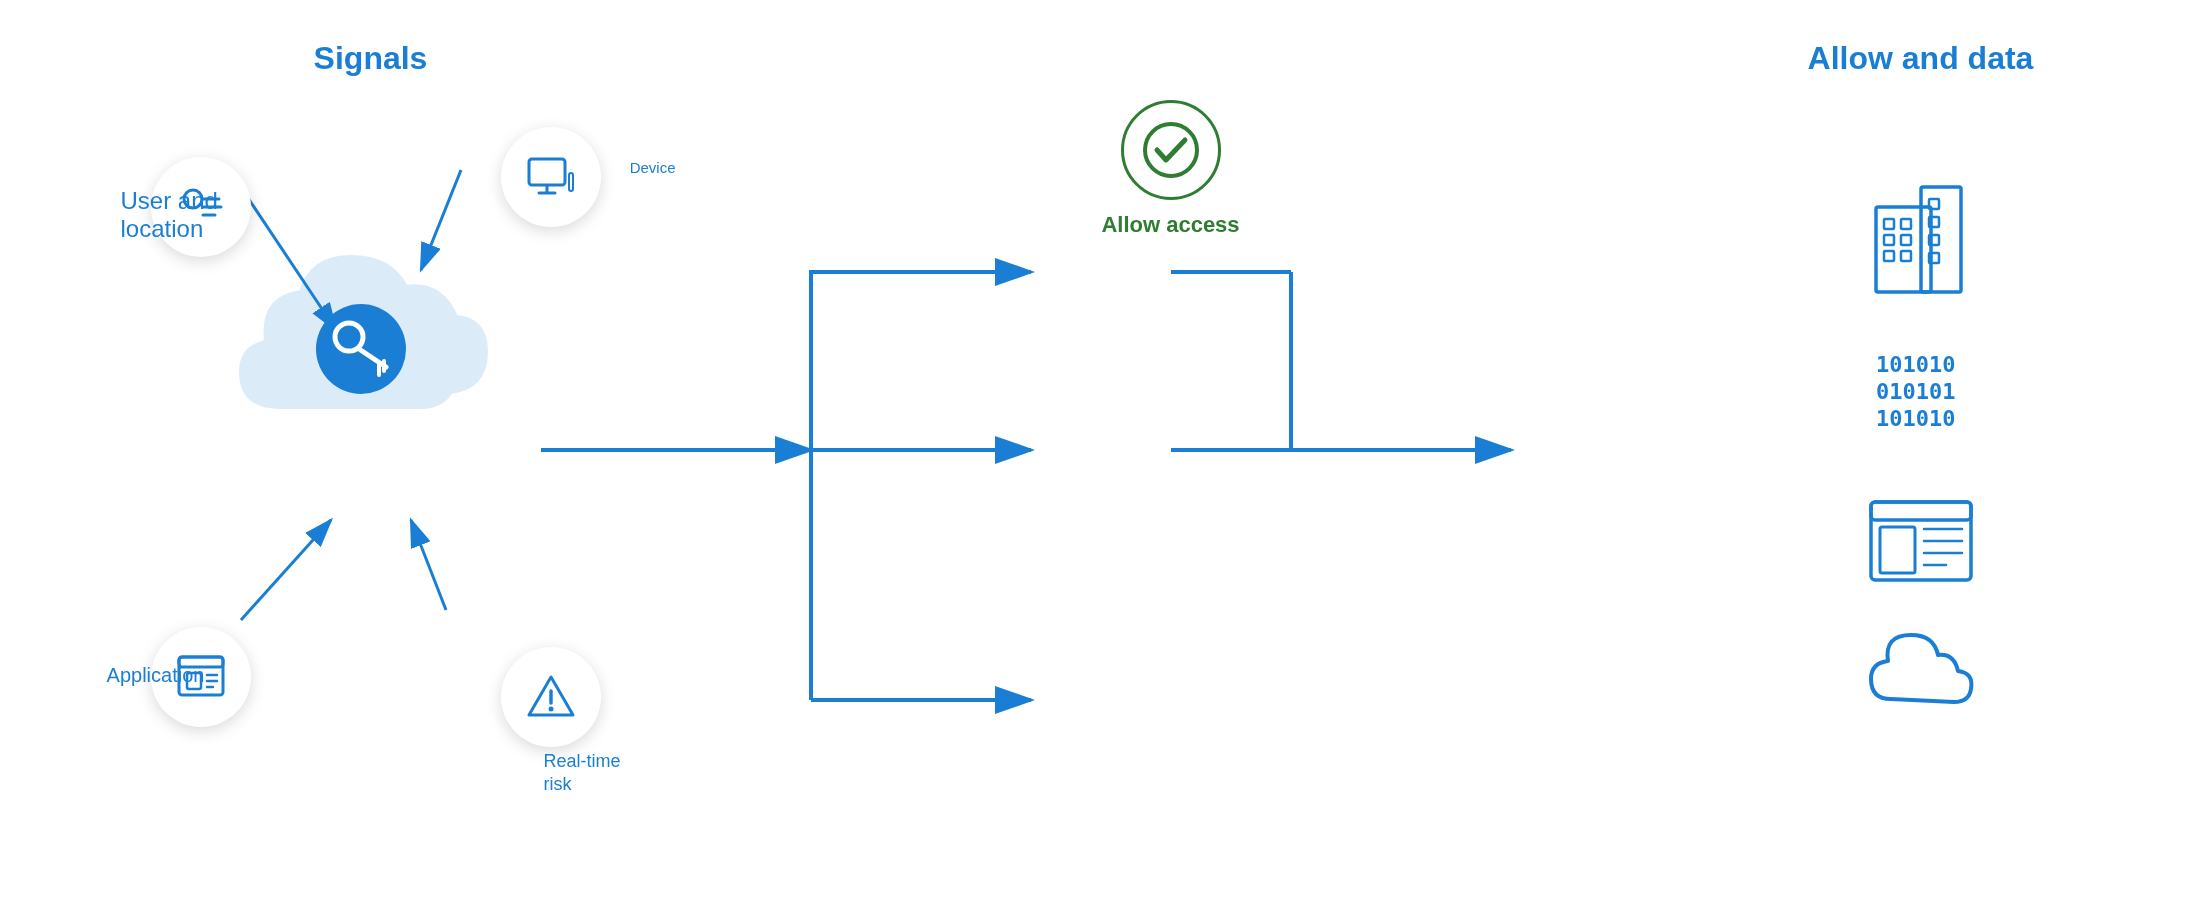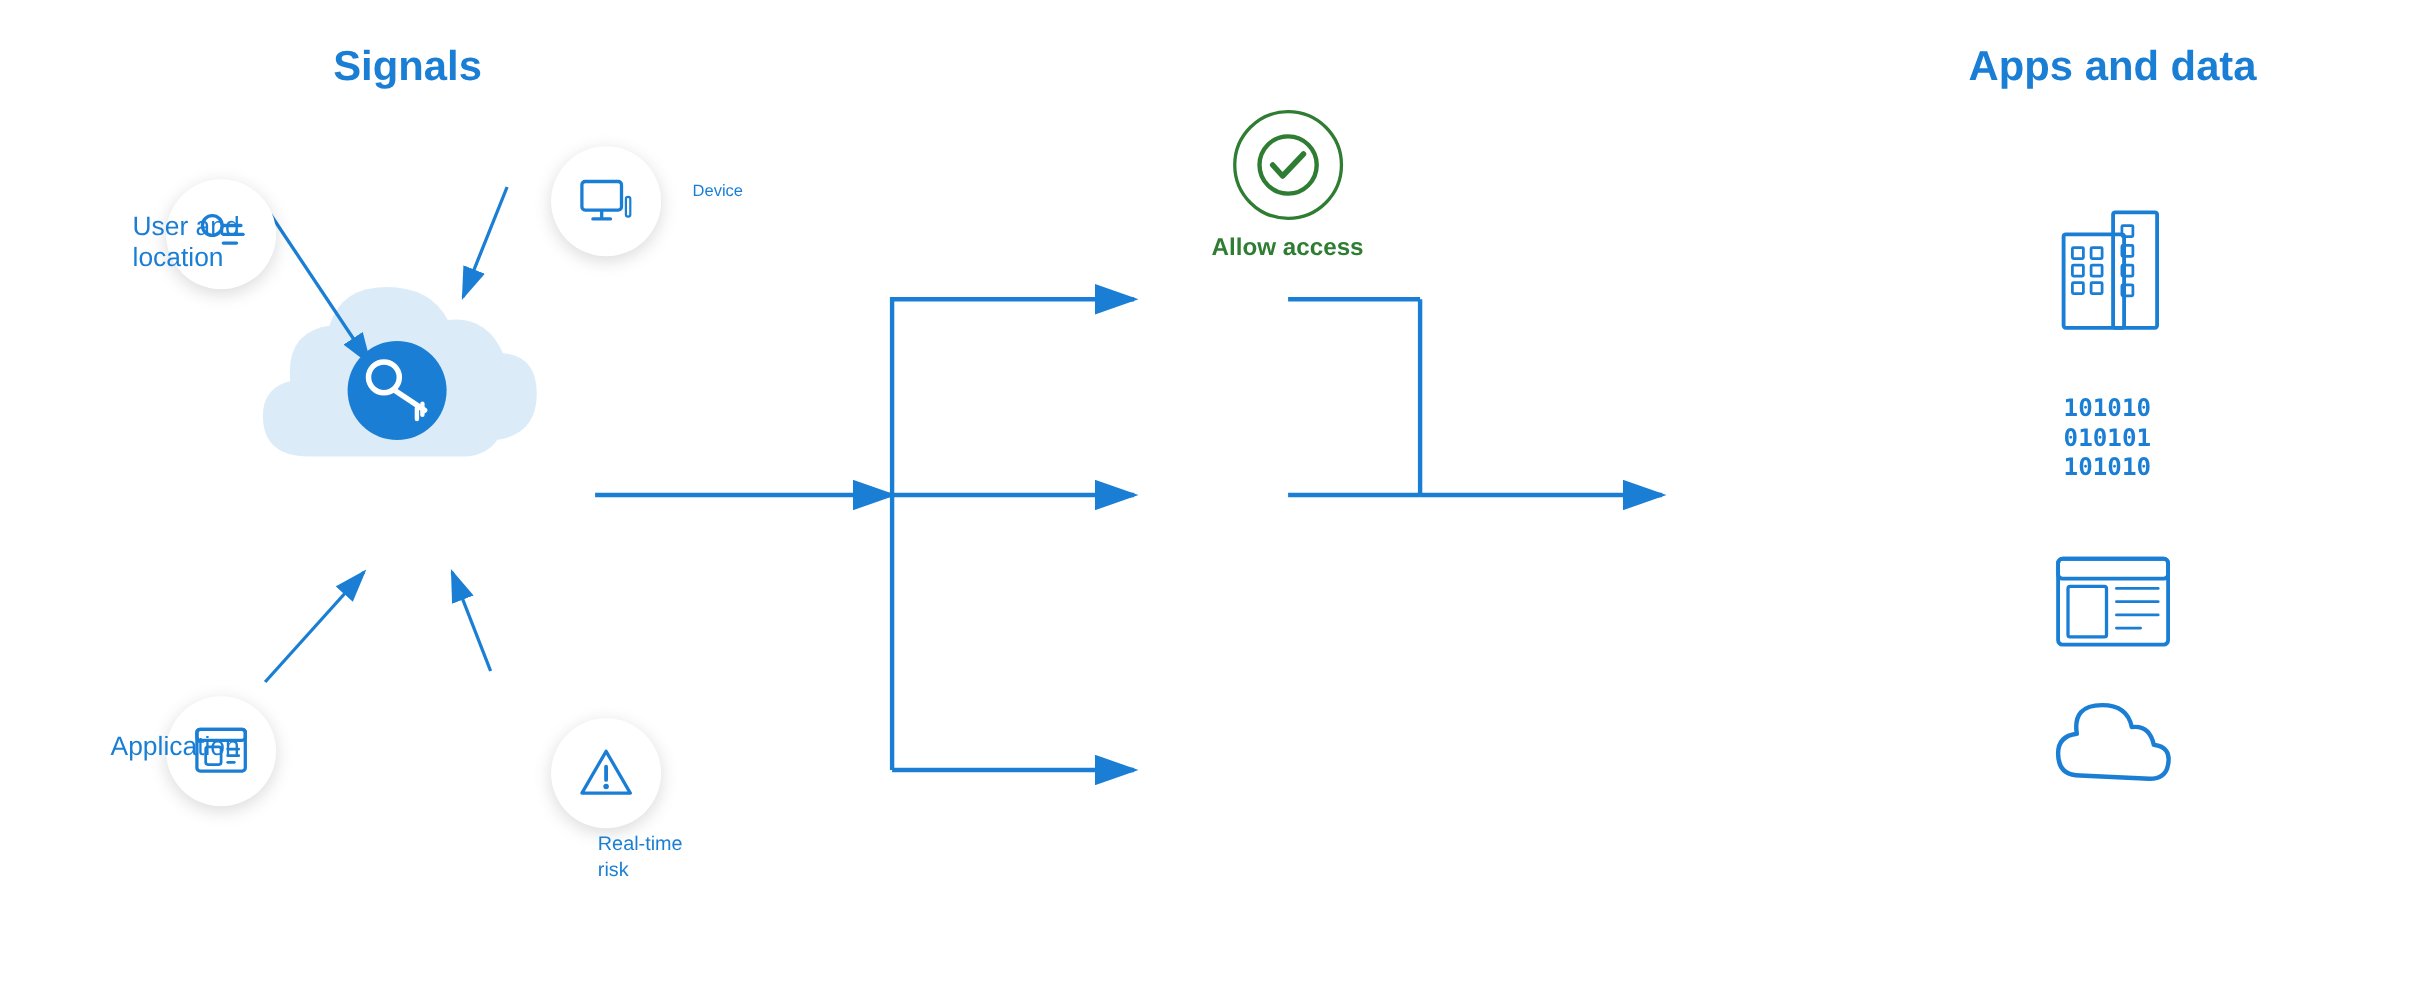--- a/index.html
+++ b/index.html
@@ -19,21 +19,21 @@
       justify-content: space-between;
       width: 2100px;
       height: 860px;
       position: relative;
       padding: 20px 40px;
     }
 
     
     .section-title {
       color: #1a7fd4;
-      font-size: 38px;
+      font-size: 32px;
       font-weight: 600;
       text-align: right;
       margin-bottom: 20px;
     }
 
     .signals-layout {
       position: relative;
       width: 480px;
       height: 700px;
       margin-top: 10px;
@@ -239,21 +239,21 @@
       <div class="signal-circle circle-app" style="position:absolute; left:20px; bottom:80px;">
         <svg viewBox="0 0 52 52" fill="none" xmlns="http://www.w3.org/2000/svg">
           <rect x="4" y="6" width="44" height="38" rx="3" stroke="#1a7fd4" stroke-width="3" fill="none"></rect>
           <rect x="4" y="6" width="44" height="10" rx="3" stroke="#1a7fd4" stroke-width="3" fill="none"></rect>
           <rect x="12" y="22" width="14" height="16" rx="2" stroke="#1a7fd4" stroke-width="2.5" fill="none"></rect>
           <line x1="32" y1="24" x2="42" y2="24" stroke="#1a7fd4" stroke-width="2.5" stroke-linecap="round"></line>
           <line x1="32" y1="30" x2="42" y2="30" stroke="#1a7fd4" stroke-width="2.5" stroke-linecap="round"></line>
           <line x1="32" y1="36" x2="38" y2="36" stroke="#1a7fd4" stroke-width="2.5" stroke-linecap="round"></line>
         </svg>
       </div>
-      <div class="signal-label" style="position:absolute; left:-30px; bottom:120px; color:#1a7fd4; font-size:24px; width:110px; text-align:center;">Application</div>
+      <div class="signal-label" style="position:absolute; left:-30px; bottom:120px; color:#1a7fd4; font-size:20px; width:110px; text-align:center;">Application</div>
 
       <div class="signal-circle circle-risk" style="position:absolute; right:10px; bottom:60px;">
         <svg viewBox="0 0 52 52" fill="none" xmlns="http://www.w3.org/2000/svg">
           <path d="M26,6 L48,44 L4,44 Z" stroke="#1a7fd4" stroke-width="3" fill="none" stroke-linejoin="round"></path>
           <line x1="26" y1="20" x2="26" y2="32" stroke="#1a7fd4" stroke-width="3.5" stroke-linecap="round"></line>
           <circle cx="26" cy="38" r="2.5" fill="#1a7fd4"></circle>
         </svg>
       </div>
       <div class="signal-label" style="position:absolute; right:-10px; bottom:10px; color:#1a7fd4; font-size:18px; text-align:left; line-height:1.3;">Real-time<br>risk</div>
     </div>
@@ -275,21 +275,21 @@
         <span class="verify-label allow-label">Allow access</span>
       </div>
 
 
     </div>
   </div>
 
   <div style="width:300px;"></div>
 
   <div class="section-wrapper" style="width:380px;">
-    <div class="section-title">Apps and data</div>
+    <div class="section-title">Allow and data</div>
 
     <div class="apps-grid">
 
       <div class="app-icon">
         <svg width="110" height="120" viewBox="0 0 110 120" fill="none" xmlns="http://www.w3.org/2000/svg">
 
           <rect x="10" y="30" width="55" height="85" rx="2" stroke="#1a7fd4" stroke-width="3.5" fill="none"></rect>
 
           <rect x="55" y="10" width="40" height="105" rx="2" stroke="#1a7fd4" stroke-width="3.5" fill="none"></rect>
 

